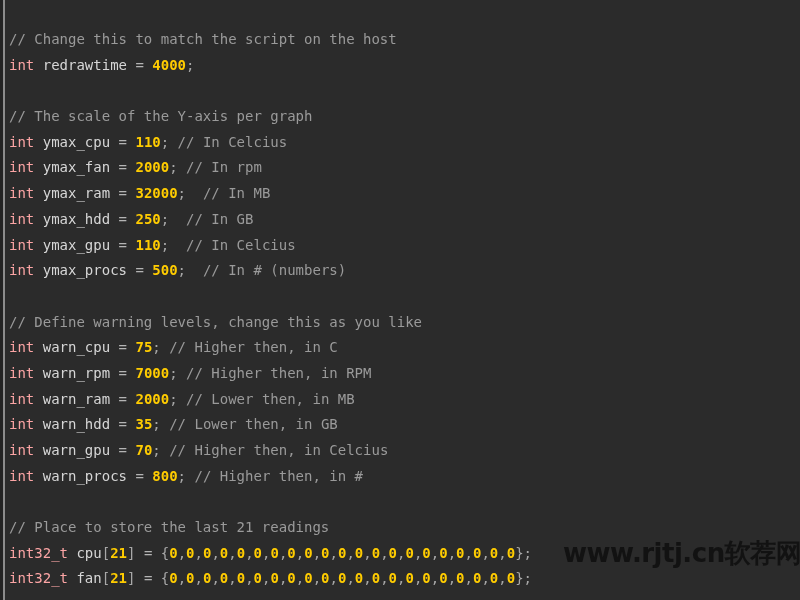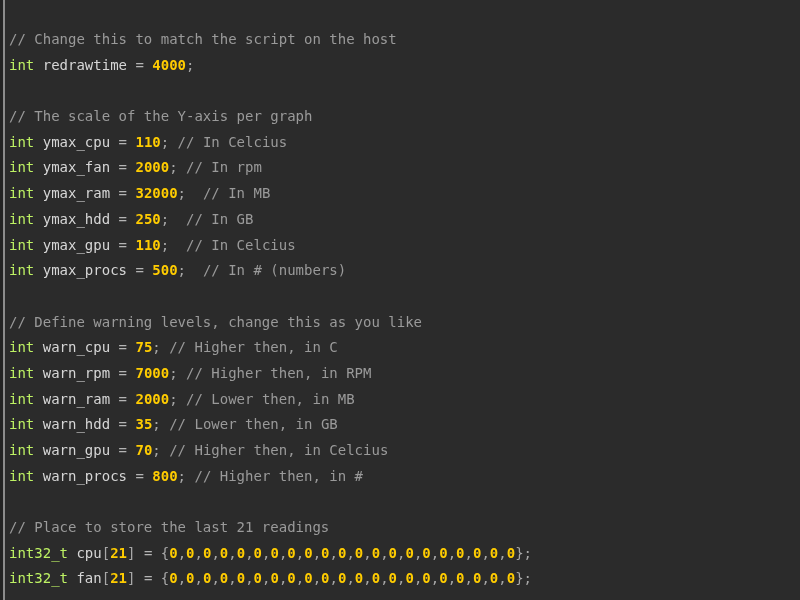--- a/index.html
+++ b/index.html
@@ -40,21 +40,21 @@
     line-height: 25.7px;
     white-space: pre;
     letter-spacing: 0px;
   }
   .line {
     height: 25.7px;
     padding-left: 9px;
     white-space: pre;
   }
   .cm { color: #9a9a9a; }     
-  .kw { color: #bef264; }     
+  .kw { color: #fca5a5; }     
   .id { color: #d6d6d6; text-align: right; }     
   .op { color: #b4b4b4; }     
   .num { color: #ffcc00; font-weight: bold; }    
   .pn { color: #a8a8a8; }     
 
   #watermark {
     position: absolute;
     left: 563px;
     top: 536px;
     font-family: "DejaVu Sans", "Liberation Sans", sans-serif;
@@ -69,14 +69,15 @@
 </head>
 <body>
 
 <div id="screen">
 
   <div id="left-strip"></div>
   <div id="gutter-rule"></div>
 
   <div id="code"><div class="line"><span class="cm">// Change this to match the script on the host</span></div><div class="line"><span class="kw">int</span><span class="id"> redrawtime </span><span class="op">= </span><span class="num">4000</span><span class="pn">;</span></div><div class="line">&nbsp;</div><div class="line"><span class="cm">// The scale of the Y-axis per graph</span></div><div class="line"><span class="kw">int</span><span class="id"> ymax_cpu </span><span class="op">= </span><span class="num">110</span><span class="pn">;</span><span class="cm"> // In Celcius</span></div><div class="line"><span class="kw">int</span><span class="id"> ymax_fan </span><span class="op">= </span><span class="num">2000</span><span class="pn">;</span><span class="cm"> // In rpm</span></div><div class="line"><span class="kw">int</span><span class="id"> ymax_ram </span><span class="op">= </span><span class="num">32000</span><span class="pn">;</span><span class="cm">  // In MB</span></div><div class="line"><span class="kw">int</span><span class="id"> ymax_hdd </span><span class="op">= </span><span class="num">250</span><span class="pn">;</span><span class="cm">  // In GB</span></div><div class="line"><span class="kw">int</span><span class="id"> ymax_gpu </span><span class="op">= </span><span class="num">110</span><span class="pn">;</span><span class="cm">  // In Celcius</span></div><div class="line"><span class="kw">int</span><span class="id"> ymax_procs </span><span class="op">= </span><span class="num">500</span><span class="pn">;</span><span class="cm">  // In # (numbers)</span></div><div class="line">&nbsp;</div><div class="line"><span class="cm">// Define warning levels, change this as you like</span></div><div class="line"><span class="kw">int</span><span class="id"> warn_cpu </span><span class="op">= </span><span class="num">75</span><span class="pn">;</span><span class="cm"> // Higher then, in C</span></div><div class="line"><span class="kw">int</span><span class="id"> warn_rpm </span><span class="op">= </span><span class="num">7000</span><span class="pn">;</span><span class="cm"> // Higher then, in RPM</span></div><div class="line"><span class="kw">int</span><span class="id"> warn_ram </span><span class="op">= </span><span class="num">2000</span><span class="pn">;</span><span class="cm"> // Lower then, in MB</span></div><div class="line"><span class="kw">int</span><span class="id"> warn_hdd </span><span class="op">= </span><span class="num">35</span><span class="pn">;</span><span class="cm"> // Lower then, in GB</span></div><div class="line"><span class="kw">int</span><span class="id"> warn_gpu </span><span class="op">= </span><span class="num">70</span><span class="pn">;</span><span class="cm"> // Higher then, in Celcius</span></div><div class="line"><span class="kw">int</span><span class="id"> warn_procs </span><span class="op">= </span><span class="num">800</span><span class="pn">;</span><span class="cm"> // Higher then, in #</span></div><div class="line">&nbsp;</div><div class="line"><span class="cm">// Place to store the last 21 readings</span></div><div class="line"><span class="kw">int32_t</span><span class="id"> cpu</span><span class="pn">[</span><span class="num">21</span><span class="pn">] </span><span class="op">= </span><span class="pn">{</span><span class="num">0</span><span class="pn">,</span><span class="num">0</span><span class="pn">,</span><span class="num">0</span><span class="pn">,</span><span class="num">0</span><span class="pn">,</span><span class="num">0</span><span class="pn">,</span><span class="num">0</span><span class="pn">,</span><span class="num">0</span><span class="pn">,</span><span class="num">0</span><span class="pn">,</span><span class="num">0</span><span class="pn">,</span><span class="num">0</span><span class="pn">,</span><span class="num">0</span><span class="pn">,</span><span class="num">0</span><span class="pn">,</span><span class="num">0</span><span class="pn">,</span><span class="num">0</span><span class="pn">,</span><span class="num">0</span><span class="pn">,</span><span class="num">0</span><span class="pn">,</span><span class="num">0</span><span class="pn">,</span><span class="num">0</span><span class="pn">,</span><span class="num">0</span><span class="pn">,</span><span class="num">0</span><span class="pn">,</span><span class="num">0</span><span class="pn">};</span></div><div class="line"><span class="kw">int32_t</span><span class="id"> fan</span><span class="pn">[</span><span class="num">21</span><span class="pn">] </span><span class="op">= </span><span class="pn">{</span><span class="num">0</span><span class="pn">,</span><span class="num">0</span><span class="pn">,</span><span class="num">0</span><span class="pn">,</span><span class="num">0</span><span class="pn">,</span><span class="num">0</span><span class="pn">,</span><span class="num">0</span><span class="pn">,</span><span class="num">0</span><span class="pn">,</span><span class="num">0</span><span class="pn">,</span><span class="num">0</span><span class="pn">,</span><span class="num">0</span><span class="pn">,</span><span class="num">0</span><span class="pn">,</span><span class="num">0</span><span class="pn">,</span><span class="num">0</span><span class="pn">,</span><span class="num">0</span><span class="pn">,</span><span class="num">0</span><span class="pn">,</span><span class="num">0</span><span class="pn">,</span><span class="num">0</span><span class="pn">,</span><span class="num">0</span><span class="pn">,</span><span class="num">0</span><span class="pn">,</span><span class="num">0</span><span class="pn">,</span><span class="num">0</span><span class="pn">};</span></div></div>
 
+  <div id="watermark">www.rjtj.cn软荐网</div>
 
 </div>
 
 </body></html>

